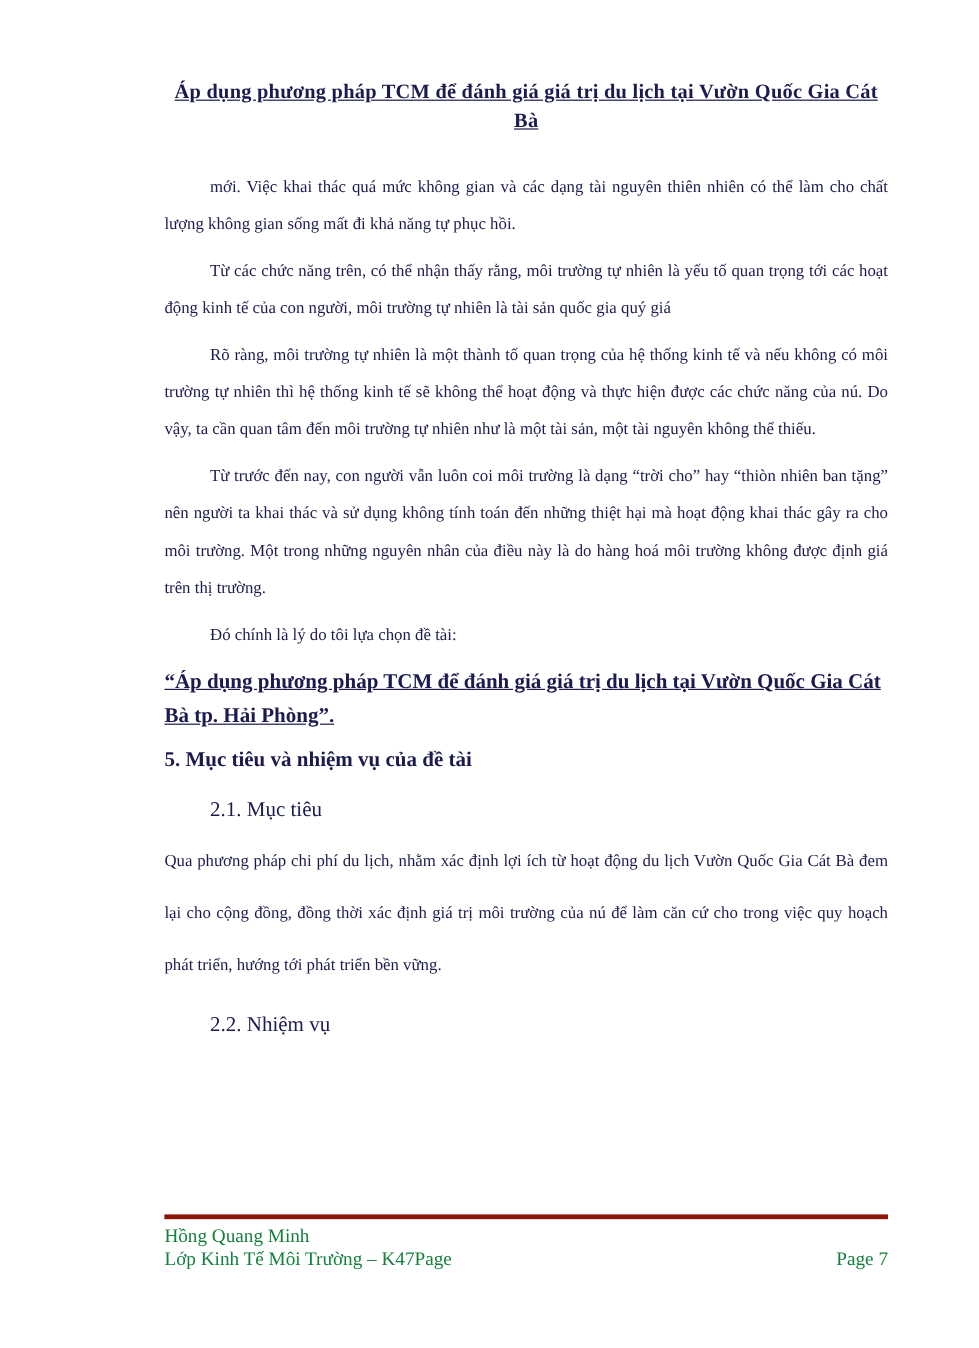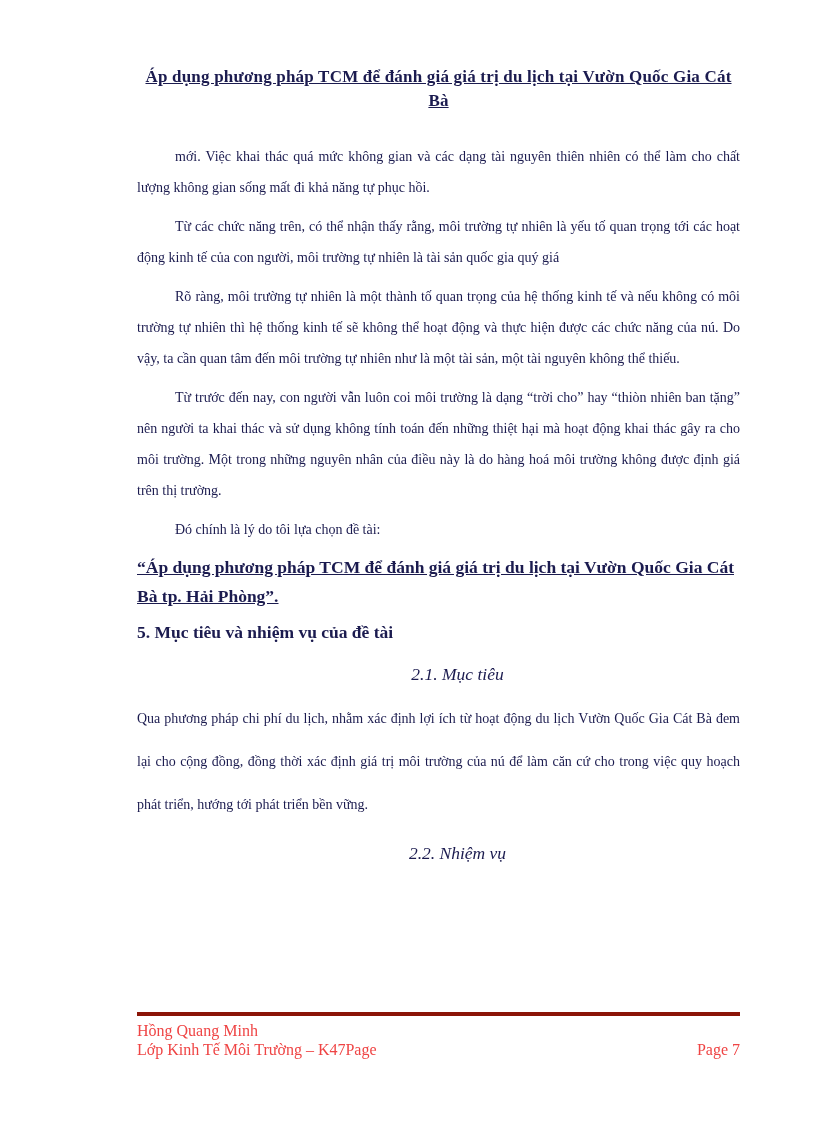--- a/index.html
+++ b/index.html
@@ -45,37 +45,35 @@
     margin: 2px 0 6px 0;
     text-align: left;
   }
   .h2 {
     font-size: 17.5px;
     font-weight: bold;
     line-height: 30px;
   }
   .sub {
     font-size: 17.5px;
-    font-style: italic;
     line-height: 30px;
     margin: 12px 0 0 38px;
-    text-align: center;
   }
   .wide {
     line-height: 43px;
     margin-top: 8px;
     margin-bottom: 0;
   }
   .footer {
     position: absolute;
     left: 137px;
     right: 76px;
     top: 1012px;
     font-size: 16px;
-    color: #ef4444;
+    color: #15803d;
   }
   .footer-rule {
     height: 4px;
     background: #8b1507;
     margin-bottom: 5px;
   }
   .footer-line { line-height: 19px; }
   .footer-row {
     display: flex;
     justify-content: space-between;

